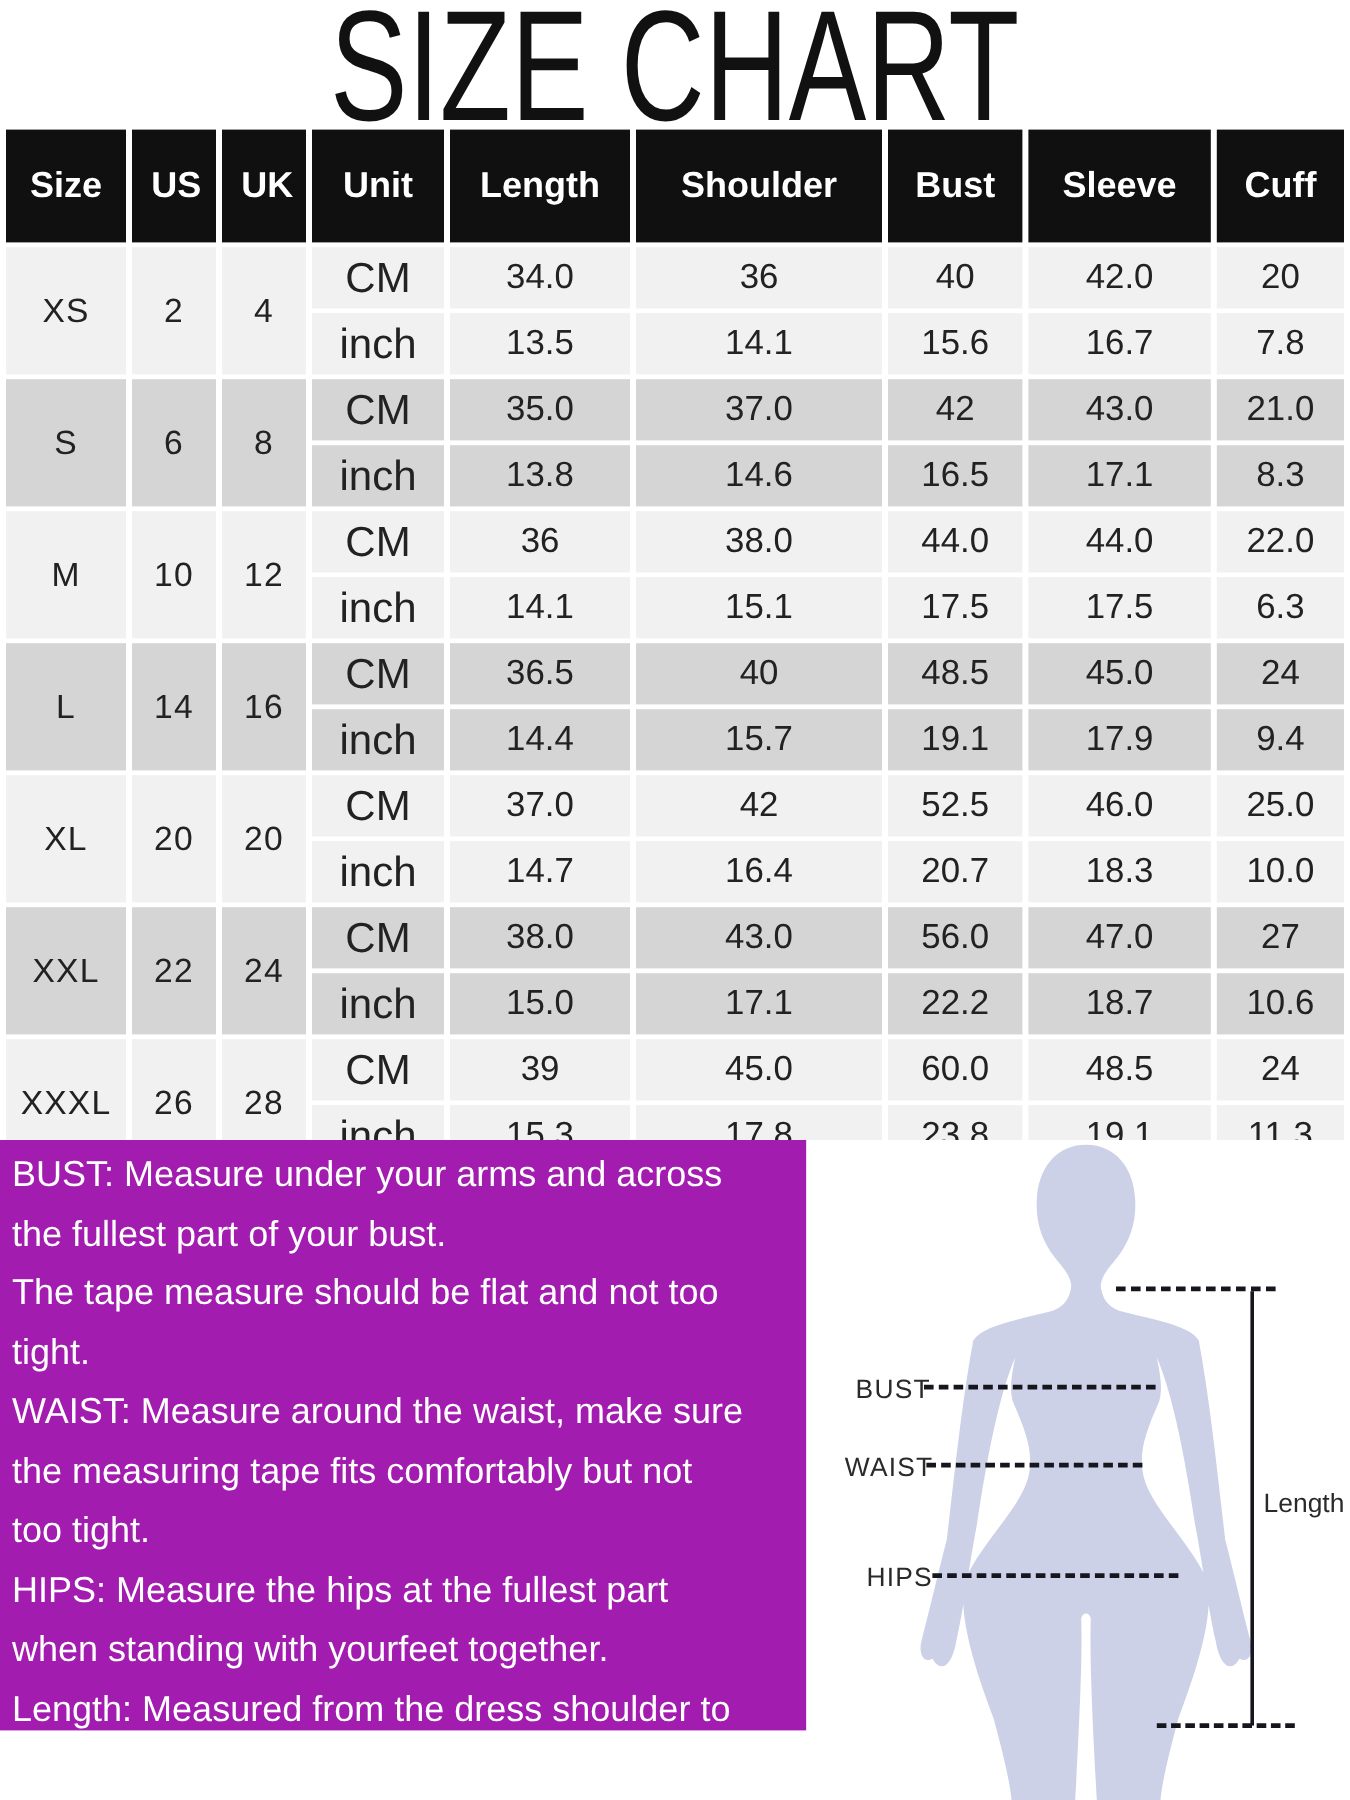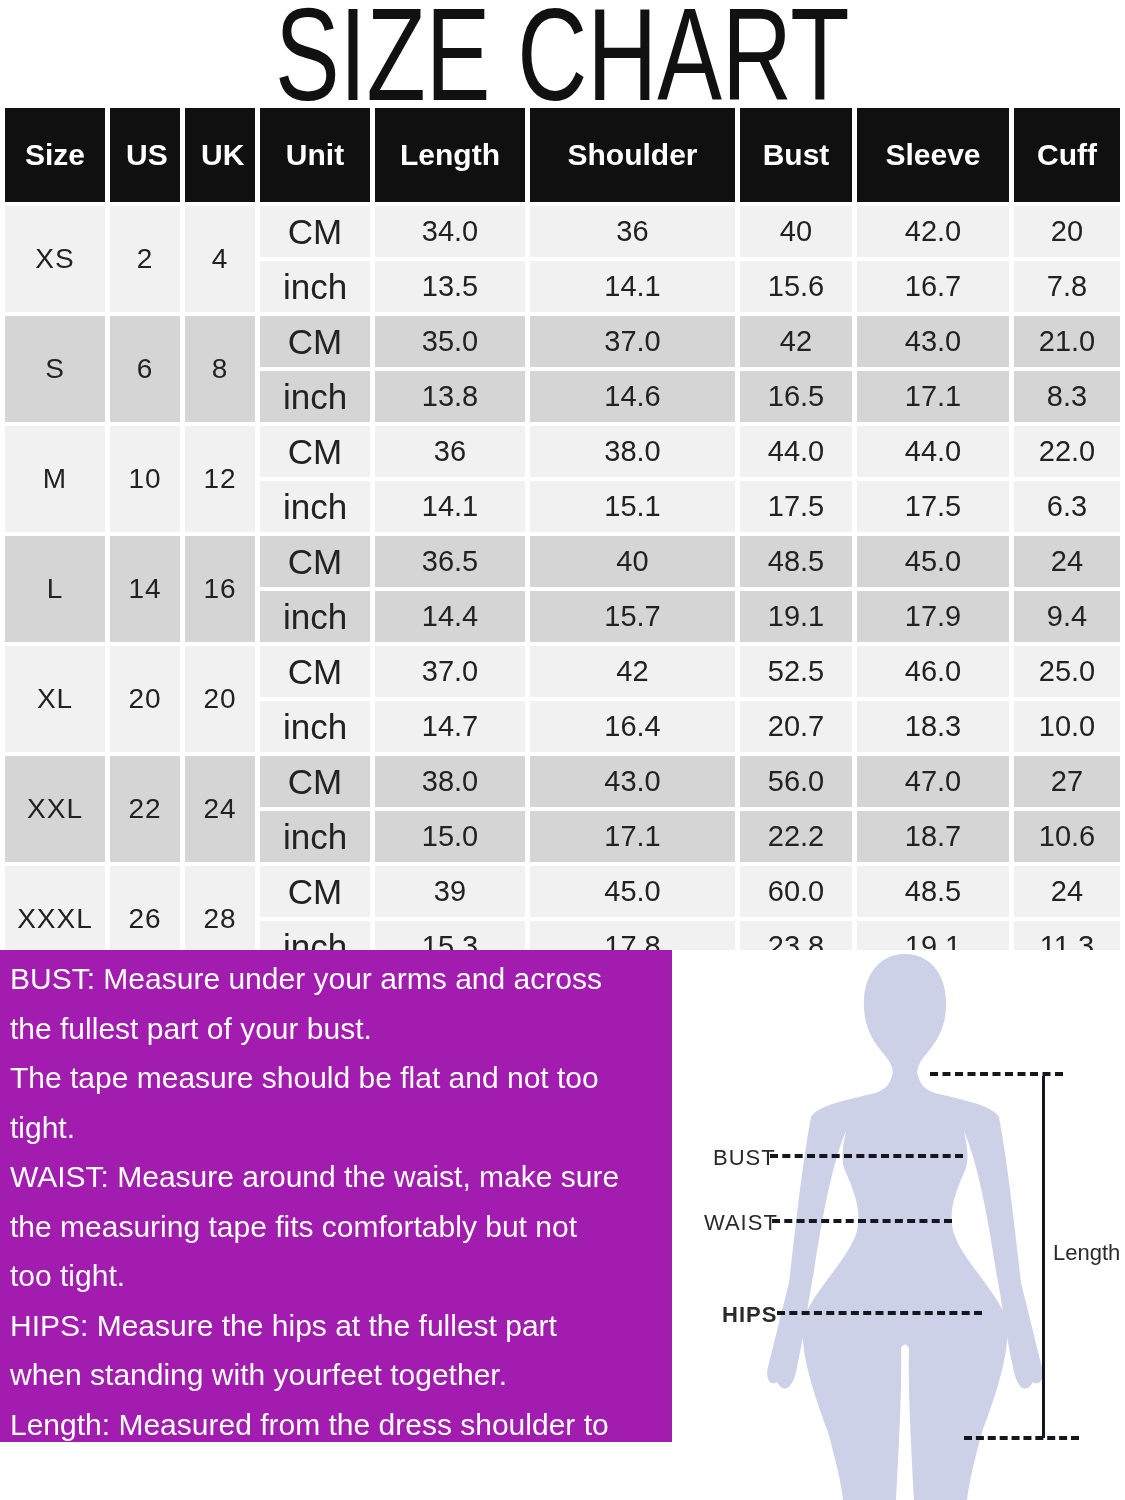--- a/index.html
+++ b/index.html
@@ -259,21 +259,21 @@
 
       <div class="dash" style="left:258px;top:122px;width:133px;"></div>
       <div class="vline" style="left:370px;top:126px;height:362px;"></div>
 
       <div class="flabel" style="left:41px;top:196px;">BUST</div>
       <div class="dash" style="left:98px;top:204px;width:193px;"></div>
 
       <div class="flabel" style="left:32px;top:261px;">WAIST</div>
       <div class="dash" style="left:100px;top:269px;width:180px;"></div>
 
-      <div class="flabel" style="left:50px;top:353px;font-weight:bold;">HIPS</div>
+      <div class="flabel" style="left:50px;top:353px;">HIPS</div>
       <div class="dash" style="left:105px;top:361px;width:205px;"></div>
 
       <div class="flabel" style="left:381px;top:291px;letter-spacing:0;">Length</div>
       <div class="dash" style="left:292px;top:486px;width:115px;"></div>
     </div>
 
   </div>
 </div>
 
 </body></html>

